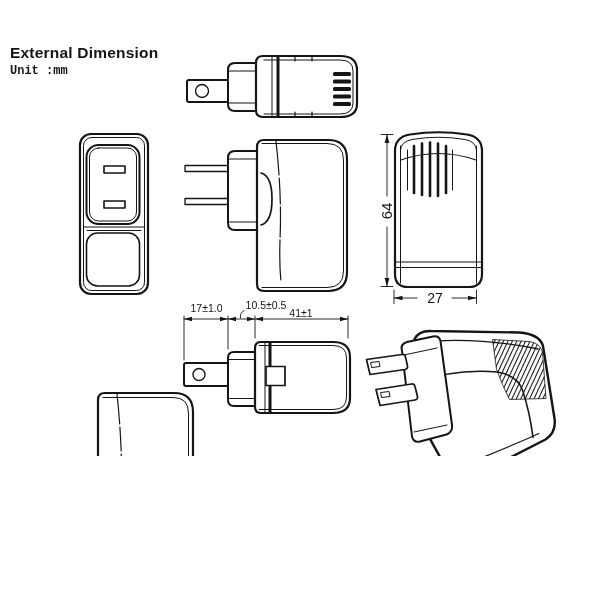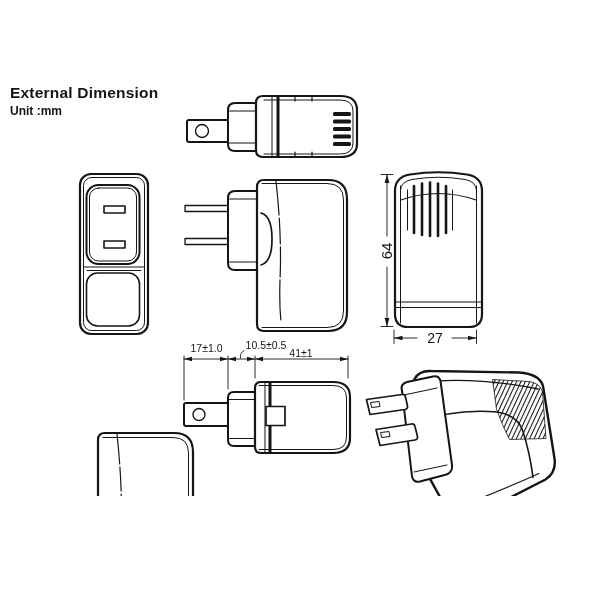--- a/index.html
+++ b/index.html
@@ -1,19 +1,19 @@
 <!DOCTYPE html>
 <html><head>
 <meta charset="utf-8">
 <style>
   html,body{margin:0;padding:0;background:#fff;}
   .canvas{position:relative;width:600px;height:456px;background:#ffffff;overflow:hidden;
-          font-family:"Liberation Sans",sans-serif;color:#151515;margin-top:40px;}
+          font-family:"Liberation Sans",sans-serif;color:#151515;}
   .title{position:absolute;left:10px;top:44px;font-size:15.5px;font-weight:bold;letter-spacing:.2px;}
-  .unit{position:absolute;left:10px;top:64px;font-size:12px;font-weight:bold;font-family:Liberation Sans, sans-serif;}
+  .unit{position:absolute;left:10px;top:64px;font-size:12px;font-weight:bold;font-family:Liberation Mono, monospace;}
   svg{position:absolute;left:0;top:0;}
   .ln{fill:none;stroke:#151515;stroke-linecap:round;stroke-linejoin:round;}
   .fw{fill:#ffffff;stroke:#151515;stroke-linecap:round;stroke-linejoin:round;}
   .fd{fill:#151515;stroke:none;}
   .s09{stroke-width:.9}.s1{stroke-width:1}.s12{stroke-width:1.2}.s13{stroke-width:1.3}
   .s14{stroke-width:1.4}.s16{stroke-width:1.6}.s17{stroke-width:1.7}.s2{stroke-width:2}
   .s22{stroke-width:2.2}.s24{stroke-width:2.4}.s26{stroke-width:2.6}.s3{stroke-width:3}
   .dimtxt{font-family:"Liberation Sans",sans-serif;fill:#151515;}
 </style>
 </head>

